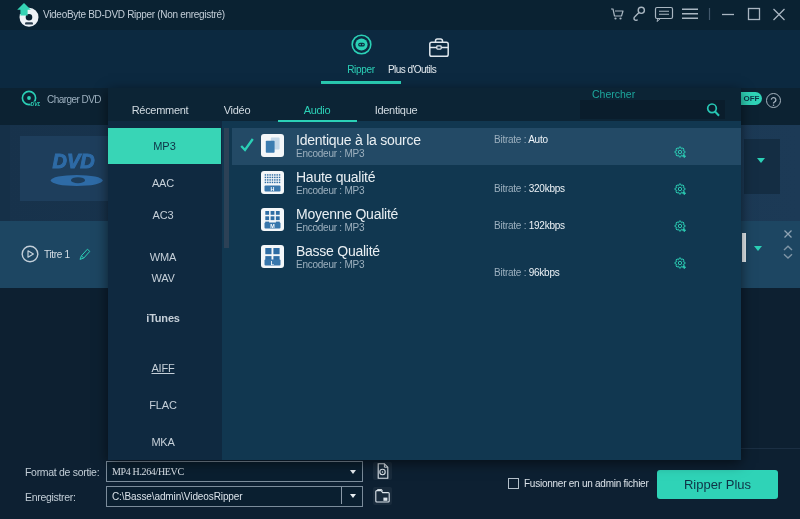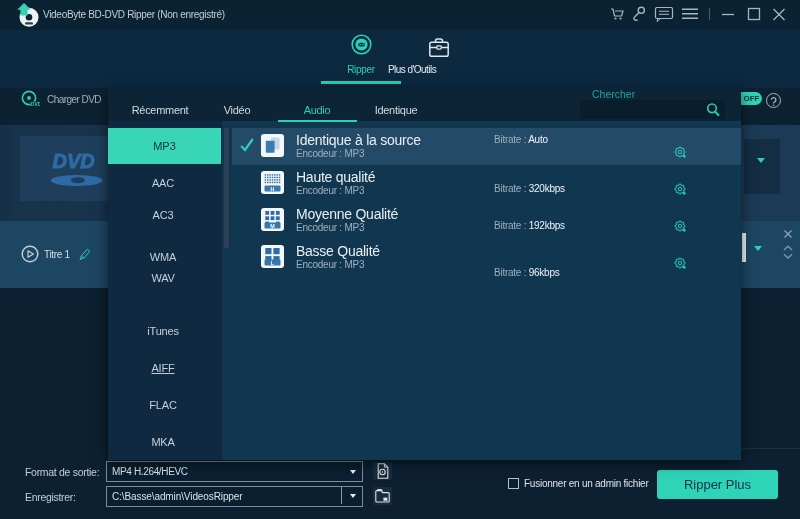--- a/index.html
+++ b/index.html
@@ -22,21 +22,21 @@
   #titrerow{left:0;top:221px;width:800px;height:67px;background:#1d4662;}
   #belowrow{left:0;top:288px;width:800px;height:172px;background:#0d2031;}
   #leftedge{left:0;top:125px;width:10px;height:96px;background:#153048;}
   #titretxt{left:44px;top:249px;font-size:10px;letter-spacing:-0.3px;color:#d7dfe6;}
   #whitebar{left:742px;top:233px;width:4px;height:29px;background:#e8eef2;}
   #bottombar{left:0;top:460px;width:800px;height:59px;background:#0d2032;}
   #fmtlabel{left:25px;top:466px;font-size:10.5px;letter-spacing:-0.3px;color:#c2cdd6;}
   #savelabel{left:25px;top:491px;font-size:10.5px;letter-spacing:-0.3px;color:#c2cdd6;}
   .combo{background:#0a1f30;border:1px solid #7b8c9b;}
   #fmtbox{left:106px;top:461px;width:255px;height:19px;}
-  #fmttxt{left:112px;top:466px;font-size:10px;letter-spacing:-0.35px;color:#dae2e9;}
+  #fmttxt{left:112px;top:466px;font-size:10px;letter-spacing:-0.35px;color:#dae2e9;font-family:Liberation Serif, serif;}
   #savebox{left:106px;top:486px;width:255px;height:19px;}
   #savetxt{left:112px;top:491px;font-size:10px;letter-spacing:-0.1px;color:#dae2e9;}
   .arrowdn{width:0;height:0;border-left:3.5px solid transparent;border-right:3.5px solid transparent;border-top:4.5px solid #e8eef2;}
   #fmtarrow{left:350px;top:469.5px;}
   #savearrow{left:350px;top:494px;}
   #savesep{left:341px;top:487px;width:1px;height:17px;background:#8a99a7;}
   #fmtbtn{left:373px;top:462px;width:19px;height:18px;background:rgba(255,255,255,0.05);border-radius:2px;}
   #savebtn{left:373px;top:487px;width:19px;height:18px;background:rgba(255,255,255,0.05);border-radius:2px;}
   #checkbox{left:508px;top:478px;width:9px;height:9px;border:1.5px solid #b4c0ca;}
   #checklabel{left:524px;top:478px;font-size:10px;letter-spacing:-0.25px;color:#dbe2e9;}
@@ -185,21 +185,21 @@
 <div class="abs" id="searchicon" style="left:705px;top:102px;width:16px;height:16px;"><svg width="16" height="16" viewBox="0 0 16 16" fill="none" stroke="#27c7b4">
 <circle cx="7" cy="6.3" r="4.3" stroke-width="1.7"></circle>
 <path d="M10 9.5 L14 13.8" stroke-width="2"></path>
 </svg></div>
 <div class="abs" id="leftcol"></div>
 <div class="abs" id="mp3sel">MP3</div>
 <div class="abs litem" style="top:165px;">AAC</div>
 <div class="abs litem" style="top:197px;">AC3</div>
 <div class="abs litem" style="top:239px;">WMA</div>
 <div class="abs litem" style="top:260px;">WAV</div>
-<div class="abs litem" style="top:313px;">iTunes</div>
+<div class="abs litem" style="top:300px;font-weight:bold;">iTunes</div>
 <div class="abs litem" style="top:350px;text-decoration:underline;">AIFF</div>
 <div class="abs litem" style="top:387px;">FLAC</div>
 <div class="abs litem" style="top:424px;">MKA</div>
 <div class="abs" id="scrollthumb"></div>
 <div class="abs" id="rowsel"></div>
 <div class="abs" id="checkmark" style="left:240px;top:137px;width:14px;height:15px;"><svg width="14" height="15" viewBox="0 0 14 15" fill="none" stroke="#2bd0b6" stroke-width="2.3">
 <path d="M1.2 9 L5 13 L12.8 2"></path>
 </svg></div>
 
 <div class="abs icbox" style="top:134px;" id="ic1"><svg width="23" height="23" viewBox="0 0 23 23">

